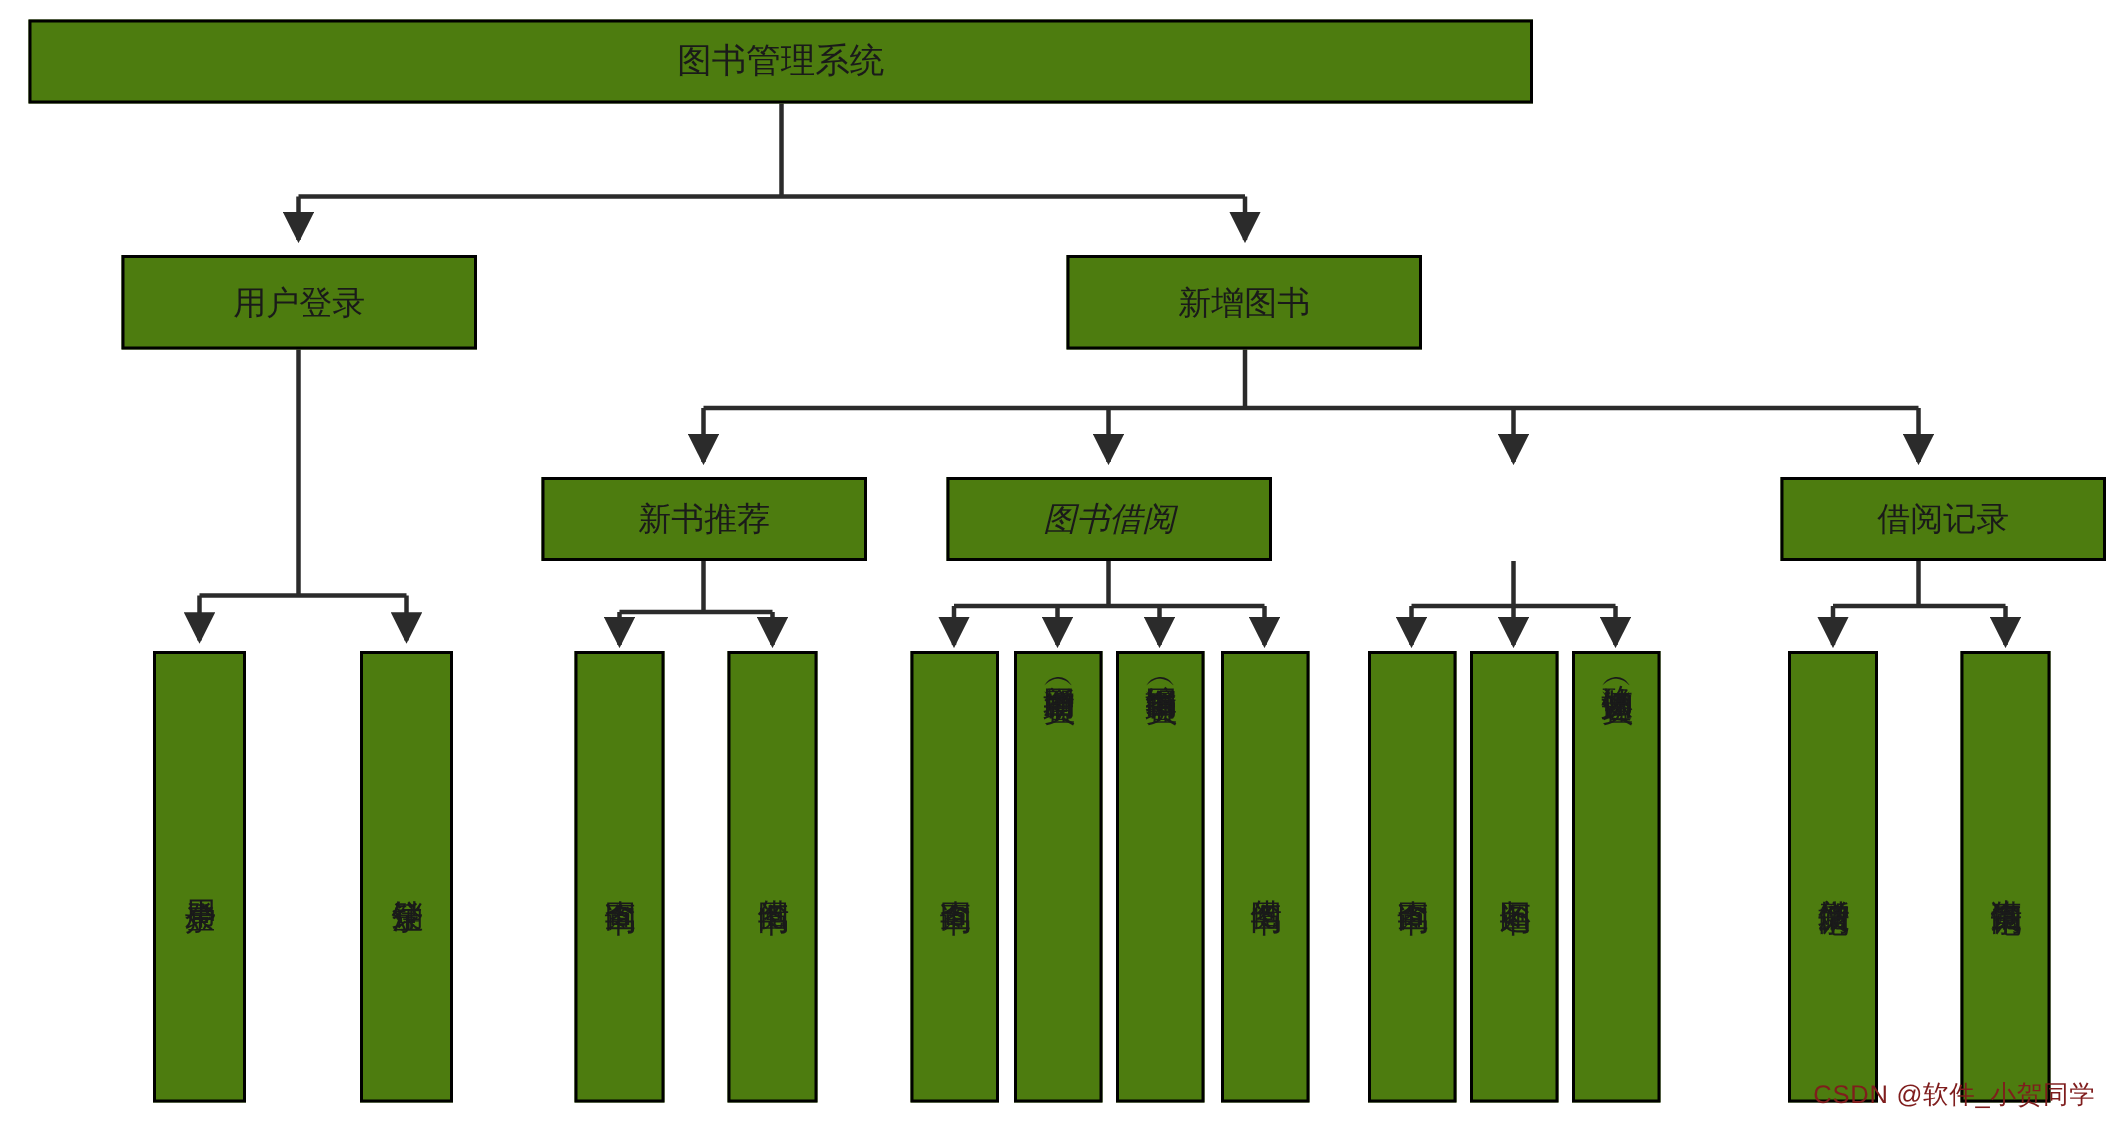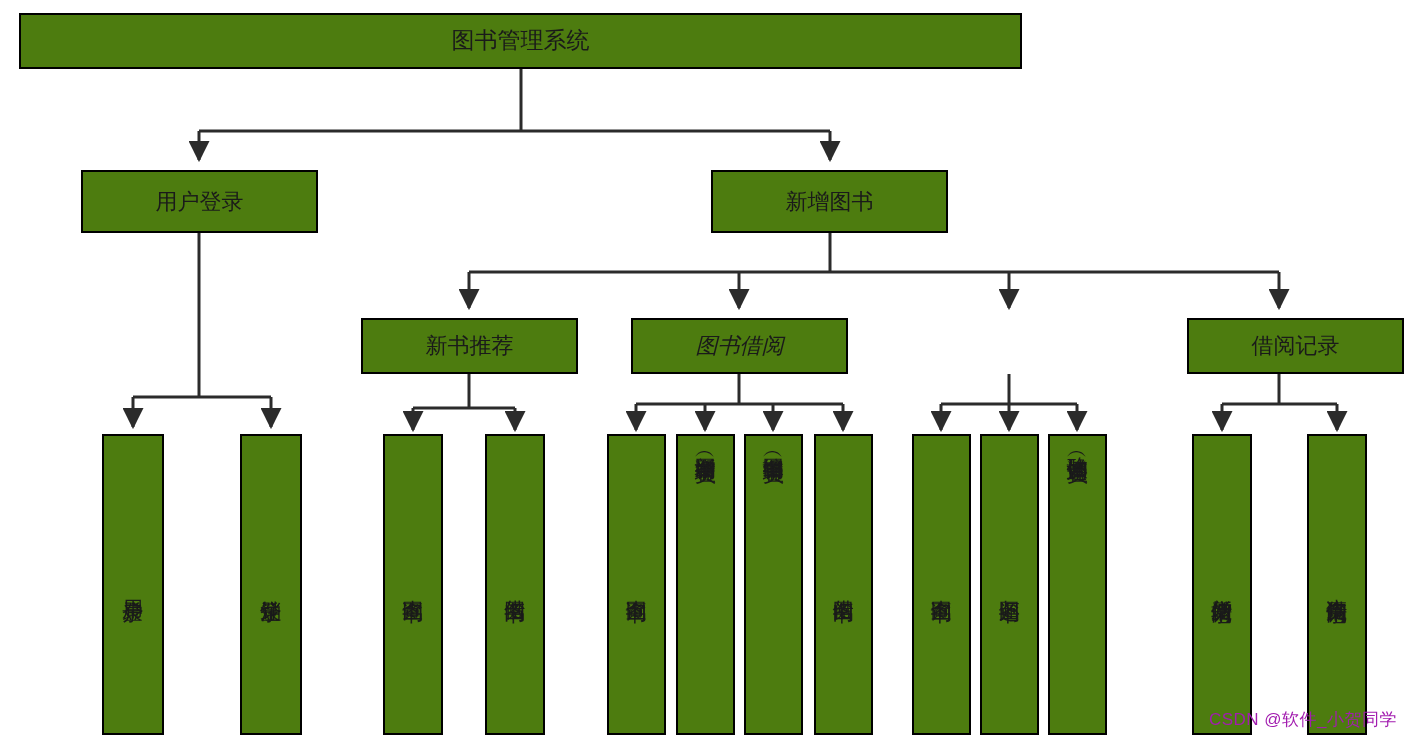--- a/index.html
+++ b/index.html
@@ -61,23 +61,23 @@
   }
   .n-v.top .lbl {
     align-self: flex-start;
   }
   .n-v.top {
     align-items: flex-start;
   }
   .watermark {
     position: absolute;
     right: 8px;
-    bottom: 16px;
+    bottom: 6px;
     font-size: 17px;
-    color: #a21caf;
+    color: #7f1d1d;
     z-index: 5;
     white-space: nowrap;
     letter-spacing: 0.5px;
   }
 </style>
 </head>
 <body>
 
 <div id="canvas">
 

